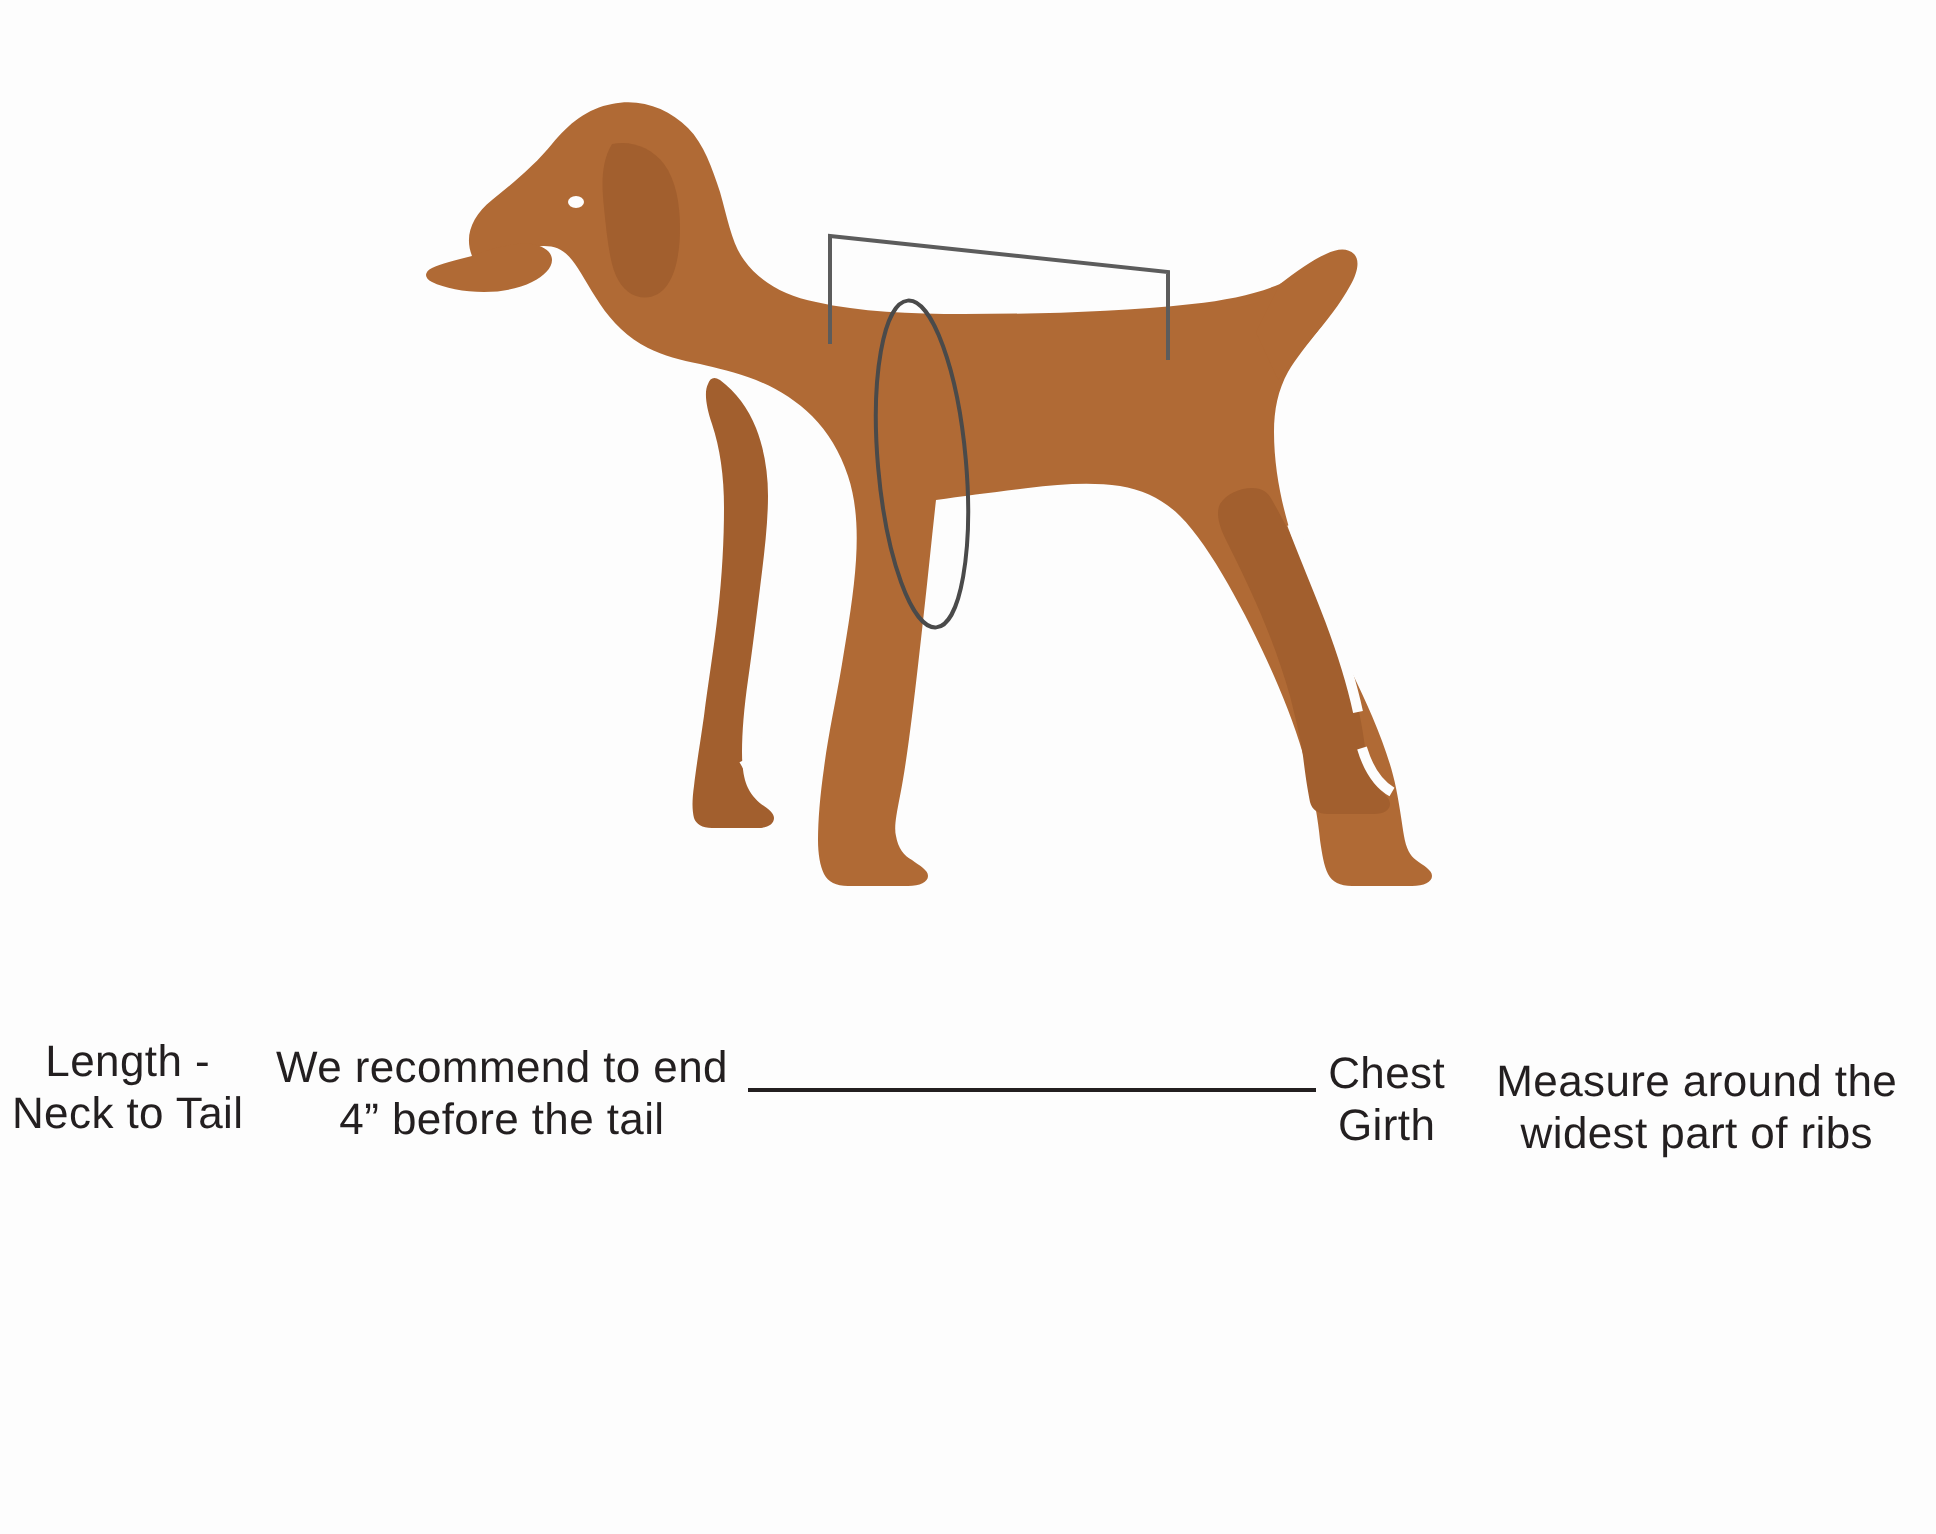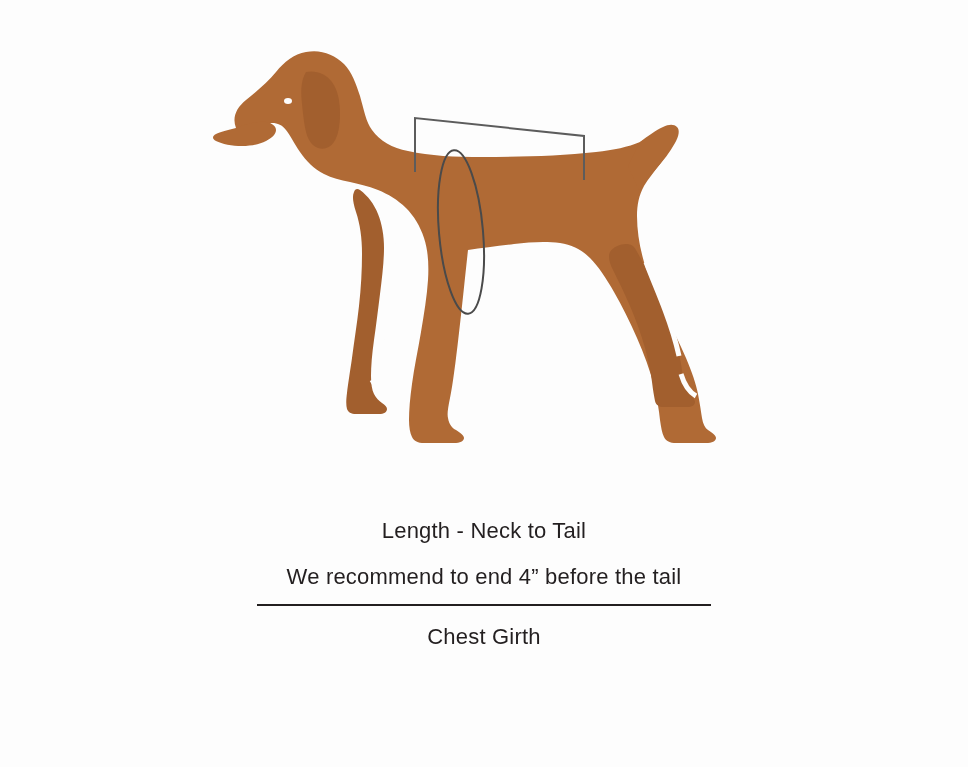--- a/index.html
+++ b/index.html
@@ -30,21 +30,20 @@
   }
   .figure svg {
     display: block;
   }
   .captions {
     position: absolute;
     left: 0;
     top: 518px;
     width: 968px;
     display: flex;
-    flex-direction: column;
     align-items: center;
   }
   .cap-line {
     text-align: center;
     color: #231f20;
     letter-spacing: 0.2px;
   }
   .cap-title {
     font-size: 22px;
     margin-bottom: 20px;
@@ -228,15 +227,16 @@
         <ellipse cx="461" cy="232" rx="22" ry="82" transform="rotate(-5 461 232)"></ellipse>
       </g>
     </svg>
   </div>
 
   <div class="captions">
     <div class="cap-line cap-title">Length - Neck to Tail</div>
     <div class="cap-line cap-sub">We recommend to end 4”  before the tail</div>
     <div class="divider"></div>
     <div class="cap-line cap-title2">Chest Girth</div>
+    <div class="cap-line cap-sub2">Measure around the widest part of ribs</div>
   </div>
 
 </div>
 
 </body></html>

